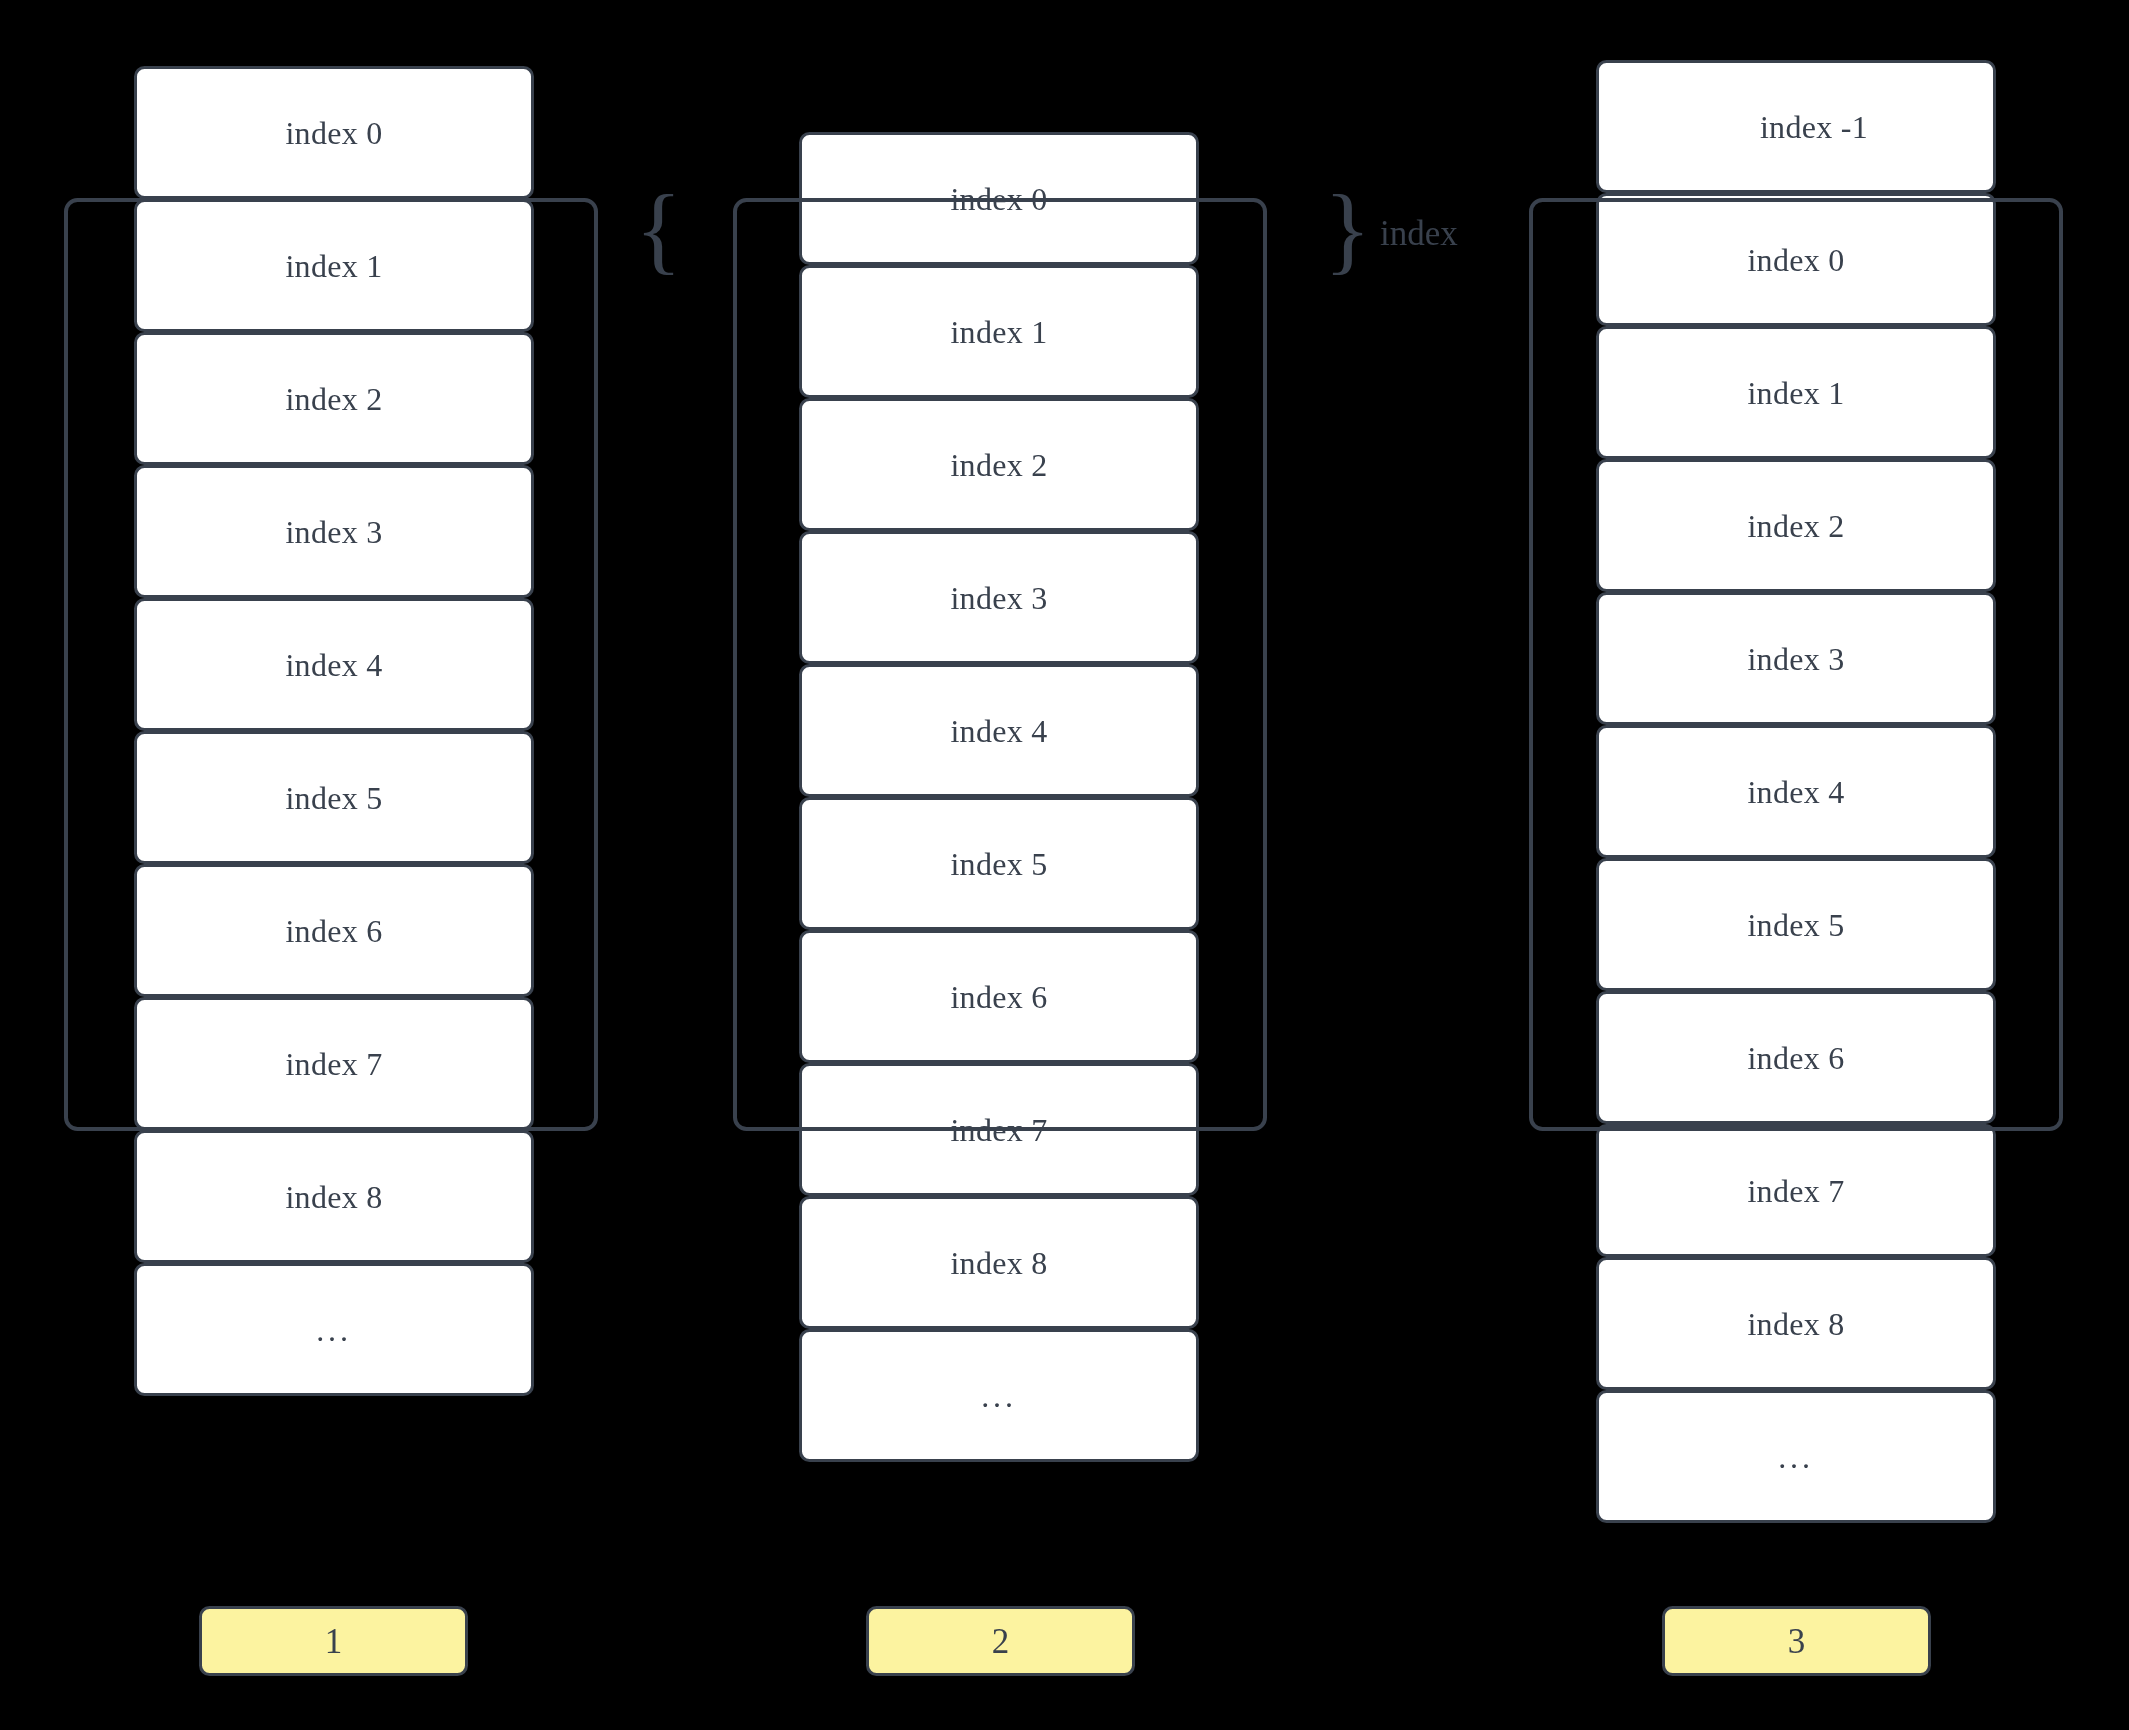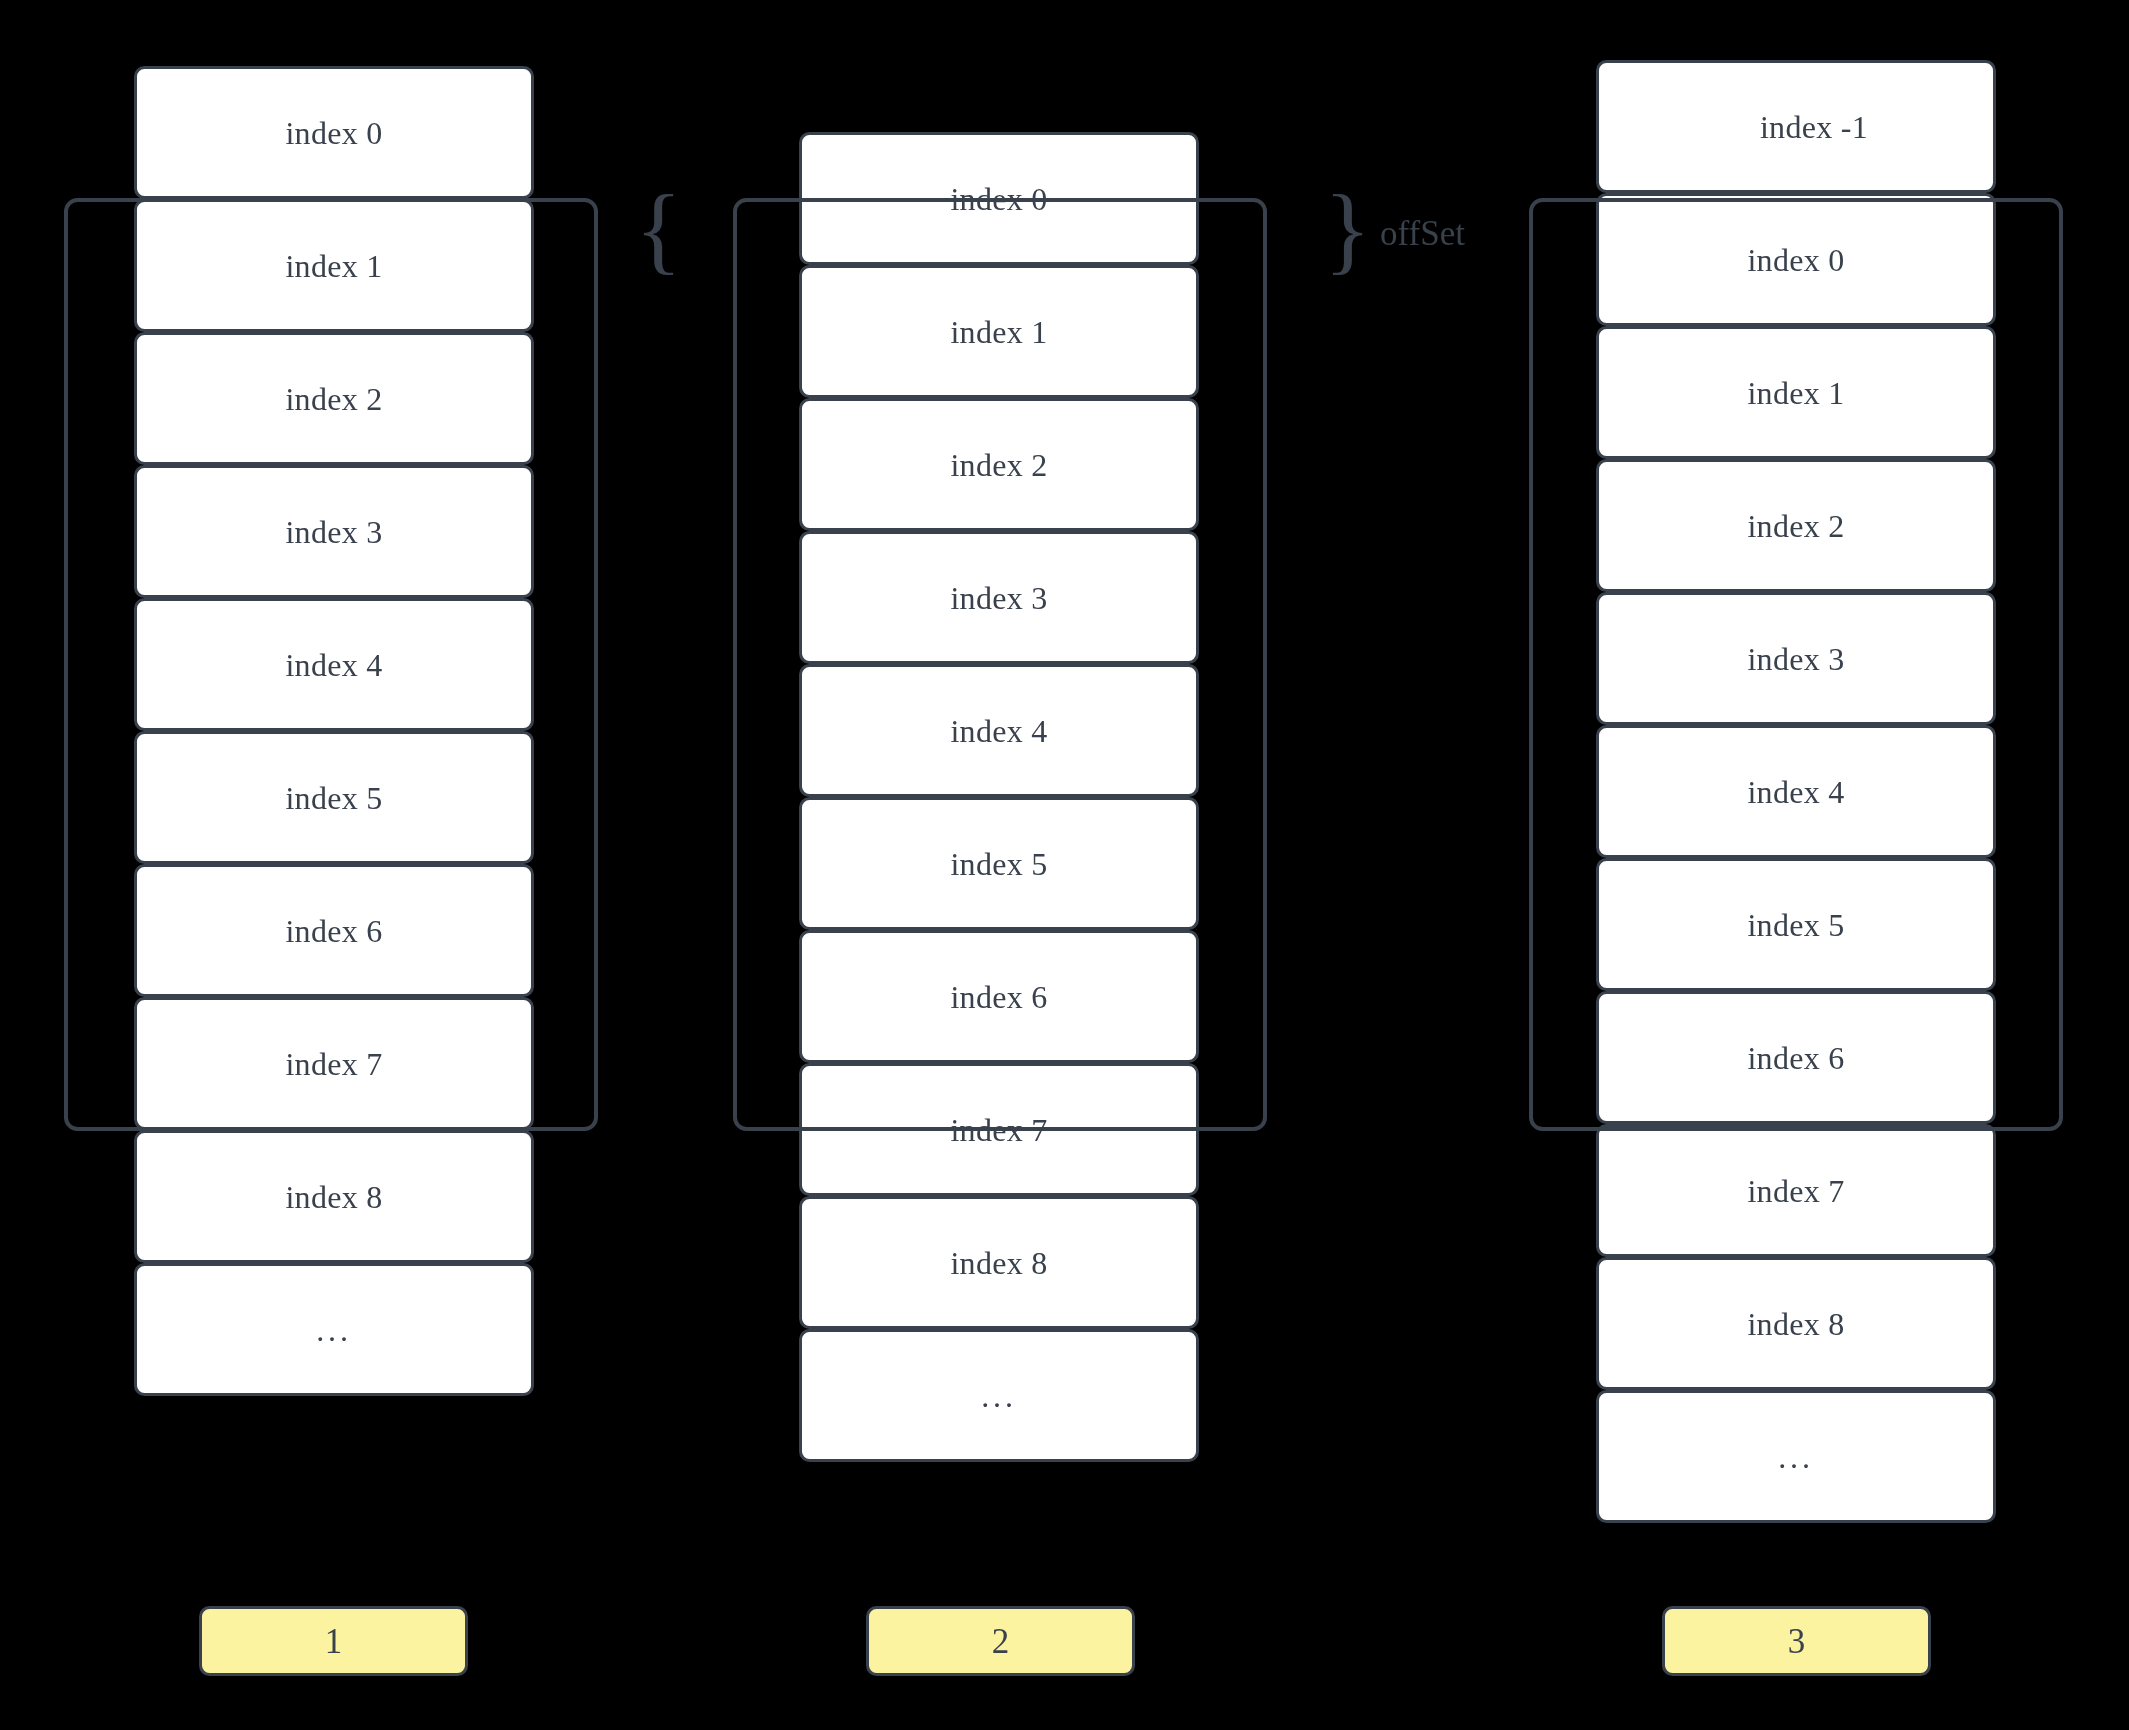--- a/index.html
+++ b/index.html
@@ -116,21 +116,21 @@
     <div class="cell" style="left:799px; top:797px; width:400px; height:133px;">index 5</div>
     <div class="cell" style="left:799px; top:930px; width:400px; height:133px;">index 6</div>
     <div class="cell" style="left:799px; top:1063px; width:400px; height:133px;">index 7</div>
     <div class="cell" style="left:799px; top:1196px; width:400px; height:133px;">index 8</div>
     <div class="cell dots" style="left:799px; top:1329px; width:400px; height:133px;">...</div>
 
     <div class="bracket" style="left:733px; top:198px; width:534px; height:933px;"></div>
   </div>
 
   <div class="brace" style="left:1324px; top:180px;">}</div>
-  <div class="offset-label" style="left:1380px; top:216px;">offSet</div>
+  <div class="offset-label" style="left:1380px; top:216px;">index</div>
 
   <div>
     <div class="cell" style="left:1596px; top:60px; width:400px; height:133px;padding-left:36px;">index -1</div>
     <div class="cell" style="left:1596px; top:193px; width:400px; height:133px;">index 0</div>
     <div class="cell" style="left:1596px; top:326px; width:400px; height:133px;">index 1</div>
     <div class="cell" style="left:1596px; top:459px; width:400px; height:133px;">index 2</div>
     <div class="cell" style="left:1596px; top:592px; width:400px; height:133px;">index 3</div>
     <div class="cell" style="left:1596px; top:725px; width:400px; height:133px;">index 4</div>
     <div class="cell" style="left:1596px; top:858px; width:400px; height:133px;">index 5</div>
     <div class="cell" style="left:1596px; top:991px; width:400px; height:133px;">index 6</div>

